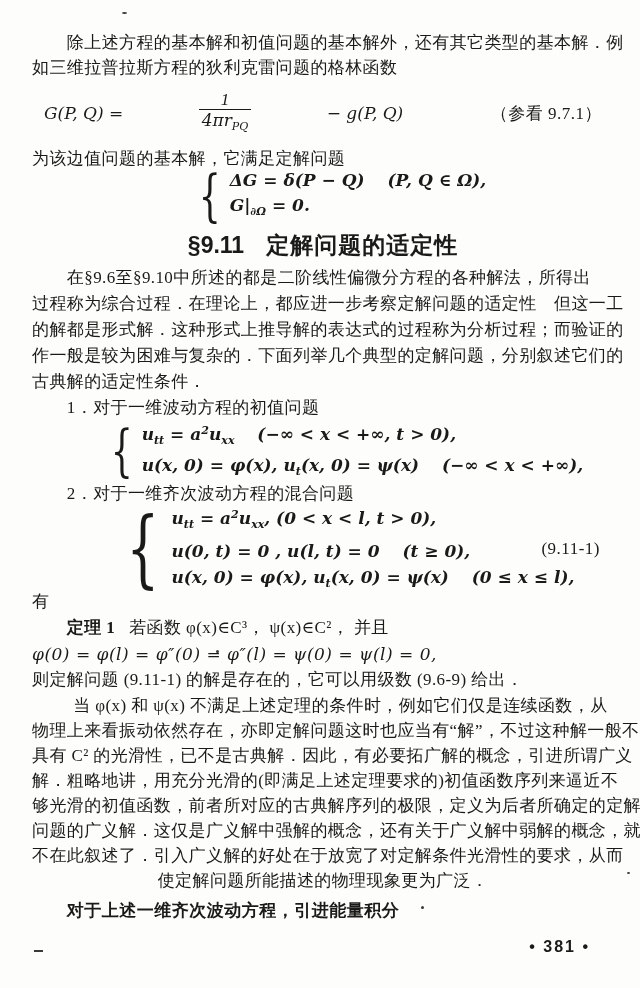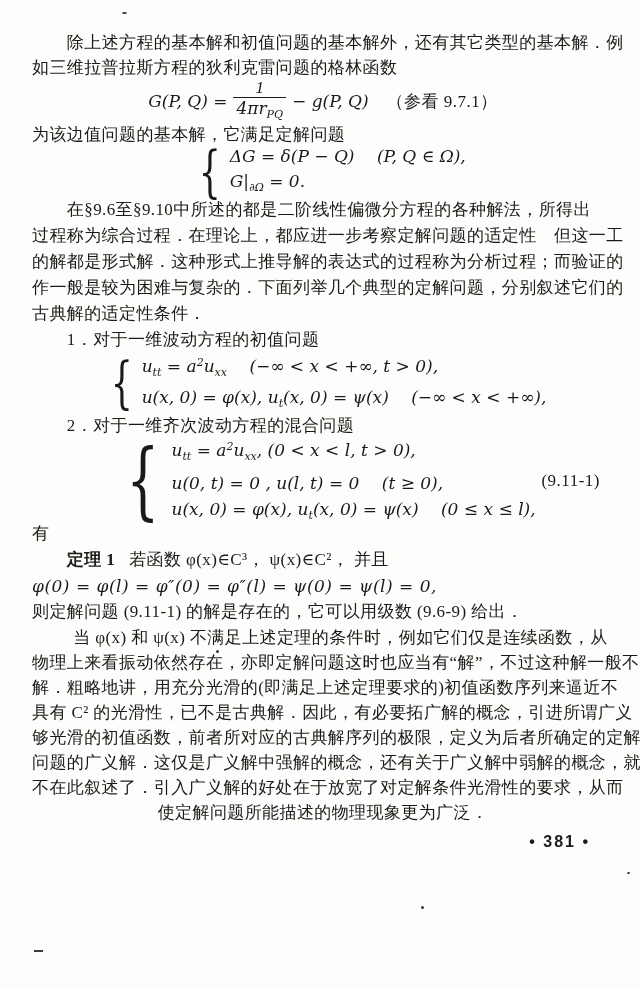--- a/index.html
+++ b/index.html
@@ -11,42 +11,42 @@
     font-size:17px;
     overflow:hidden;
     position:relative;
   }
   .page{padding:30px 26px 16px 32px;position:relative;}
   .body-line{margin:0;line-height:25px;white-space:nowrap;letter-spacing:.4px;}
   .lh26{line-height:26px;}
   .indent{text-indent:2.05em;}
   
   .formula-row{
-    display:flex;justify-content:center;align-items:center;
-    height:42px;margin:0;
+    display:flex;justify-content:space-between;align-items:center;
+    height:42px;margin:12px;
   }
   .math{font-style:italic;font-family:"DejaVu Serif","Liberation Serif",serif;}
   .math sub{font-size:11px;font-style:italic;vertical-align:-4px;letter-spacing:0;}
   .math sup{font-size:11px;font-style:italic;vertical-align:6px;letter-spacing:0;}
   .frac{display:inline-flex;flex-direction:column;align-items:center;margin:0 6px;font-style:italic;}
   .frac .num{display:block;line-height:18px;}
   .frac .den{display:block;border-top:1.4px solid #1a1a18;padding:1px 3px 0 3px;line-height:18px;}
   .note{font-style:normal;margin-left:18px;letter-spacing:.5px;}
   
   .sys{display:flex;align-items:center;}
   .sys-wrap{position:relative;}
   .brace{
     font-family:"DejaVu Serif",serif;font-style:normal;
     display:inline-block;line-height:.85;color:#1a1a18;
     transform:scaleX(.62);transform-origin:center;
   }
   .b2{font-size:56px;}
   .b3{font-size:84px;}
   .sys-lines{display:flex;flex-direction:column;margin-left:2px;}
-  .sys-line{line-height:25px;white-space:nowrap;}
+  .sys-line{line-height:25px;white-space:nowrap;font-weight:bold;}
   .sys-green{margin-left:160px;height:50px;}
   .sys-1{margin-left:72px;height:56px;margin-top:2px;margin-bottom:2px;}
   .sys-2{margin-left:84px;height:80px;margin-top:2px;}
   .sys-2 .sys-line{line-height:26px;}
   .eqno{position:absolute;right:14px;top:50%;transform:translateY(-50%);font-style:normal;letter-spacing:.5px;}
   
   .sec-head{
     text-align:center;margin:9px 0 5px 0;line-height:30px;
     font-family:"Liberation Sans","DejaVu Sans",sans-serif;
     font-weight:700;font-size:23px;letter-spacing:1px;
@@ -56,21 +56,21 @@
     margin:4px 0 0 0;line-height:30px;font-size:19px;white-space:nowrap;
   }
   .sub-head .sub-num{font-family:"DejaVu Serif",serif;margin-right:4px;}
   .sub-head .sub-title{font-weight:700;letter-spacing:1.5px;}
   .bold-cn{font-family:"Liberation Sans","DejaVu Sans",sans-serif;font-weight:700;}
   .thm-label{font-family:Liberation Serif, serif;font-weight:700;margin-right:14px;}
   .center-eq{text-align:left;line-height:26px;letter-spacing:.5px;}
   .disc .body-line{line-height:25px;text-align:center;}
   .closing{margin-top:5px;line-height:25px;letter-spacing:.5px;}
   .pageno{
-    text-align:right;margin-top:5px;line-height:24px;
+    text-align:right;margin-top:12px;line-height:24px;
     font-family:"Liberation Sans","DejaVu Sans",sans-serif;
     font-weight:700;font-size:16px;letter-spacing:2px;padding-right:24px;
   }
   
   .speck{position:absolute;background:#3a3a38;border-radius:50%;}
 </style>
 </head>
 <body>
 
 <div class="page">
@@ -97,20 +97,23 @@
   <p class="body-line">为该边值问题的基本解，它满足定解问题</p>
 
   <div class="sys sys-green">
     <span class="brace b2">{</span>
     <div class="sys-lines">
       <div class="math sys-line"><span>ΔG = δ(P − Q)　 (P, Q ∈ Ω),</span></div>
       <div class="math sys-line"><span>G|</span><sub>∂Ω</sub><span> = 0.</span></div>
     </div>
   </div>
 
+  <div class="sec-head">
+    <span class="sec-num">§9.11</span><span>定解问题的适定性</span>
+  </div>
 
   <div>
     <p class="body-line lh26 indent">在§9.6至§9.10中所述的都是二阶线性偏微分方程的各种解法，所得出</p>
     <p class="body-line lh26">过程称为综合过程．在理论上，都应进一步考察定解问题的适定性　但这一工</p>
     <p class="body-line lh26">的解都是形式解．这种形式上推导解的表达式的过程称为分析过程；而验证的</p>
     <p class="body-line lh26">作一般是较为困难与复杂的．下面列举几个典型的定解问题，分别叙述它们的</p>
     <p class="body-line lh26">古典解的适定性条件．</p>
   </div>
 
 
@@ -137,24 +140,25 @@
   </div>
   <p class="body-line lh26">有</p>
 
   <p class="body-line lh26 indent"><span class="thm-label">定理 1</span><span>若函数 φ(x)∈C³， ψ(x)∈C²， 并且</span></p>
   <div class="center-eq math">φ(0) = φ(l) = φ″(0) = φ″(l) = ψ(0) = ψ(l) = 0,</div>
   <p class="body-line lh26">则定解问题 (9.11-1) 的解是存在的，它可以用级数 (9.6-9) 给出．</p>
 
   <div class="disc">
     <p class="body-line indent">当 φ(x) 和 ψ(x) 不满足上述定理的条件时，例如它们仅是连续函数，从</p>
     <p class="body-line">物理上来看振动依然存在，亦即定解问题这时也应当有“解”，不过这种解一般不</p>
+    <p class="body-line">具有 C² 的光滑性，已不是古典解．因此，有必要拓广解的概念，引进所谓广义</p>
     <p class="body-line">解．粗略地讲，用充分光滑的(即满足上述定理要求的)初值函数序列来逼近不</p>
-    <p class="body-line">具有 C² 的光滑性，已不是古典解．因此，有必要拓广解的概念，引进所谓广义</p>
     <p class="body-line">够光滑的初值函数，前者所对应的古典解序列的极限，定义为后者所确定的定解</p>
     <p class="body-line">问题的广义解．这仅是广义解中强解的概念，还有关于广义解中弱解的概念，就</p>
     <p class="body-line">不在此叙述了．引入广义解的好处在于放宽了对定解条件光滑性的要求，从而</p>
     <p class="body-line">使定解问题所能描述的物理现象更为广泛．</p>
   </div>
 
+  <p class="body-line closing indent bold-cn">对于上述一维齐次波动方程，引进能量积分</p>
 
   <div class="pageno">• 381 •</div>
 
 </div>
 
 </body></html>

